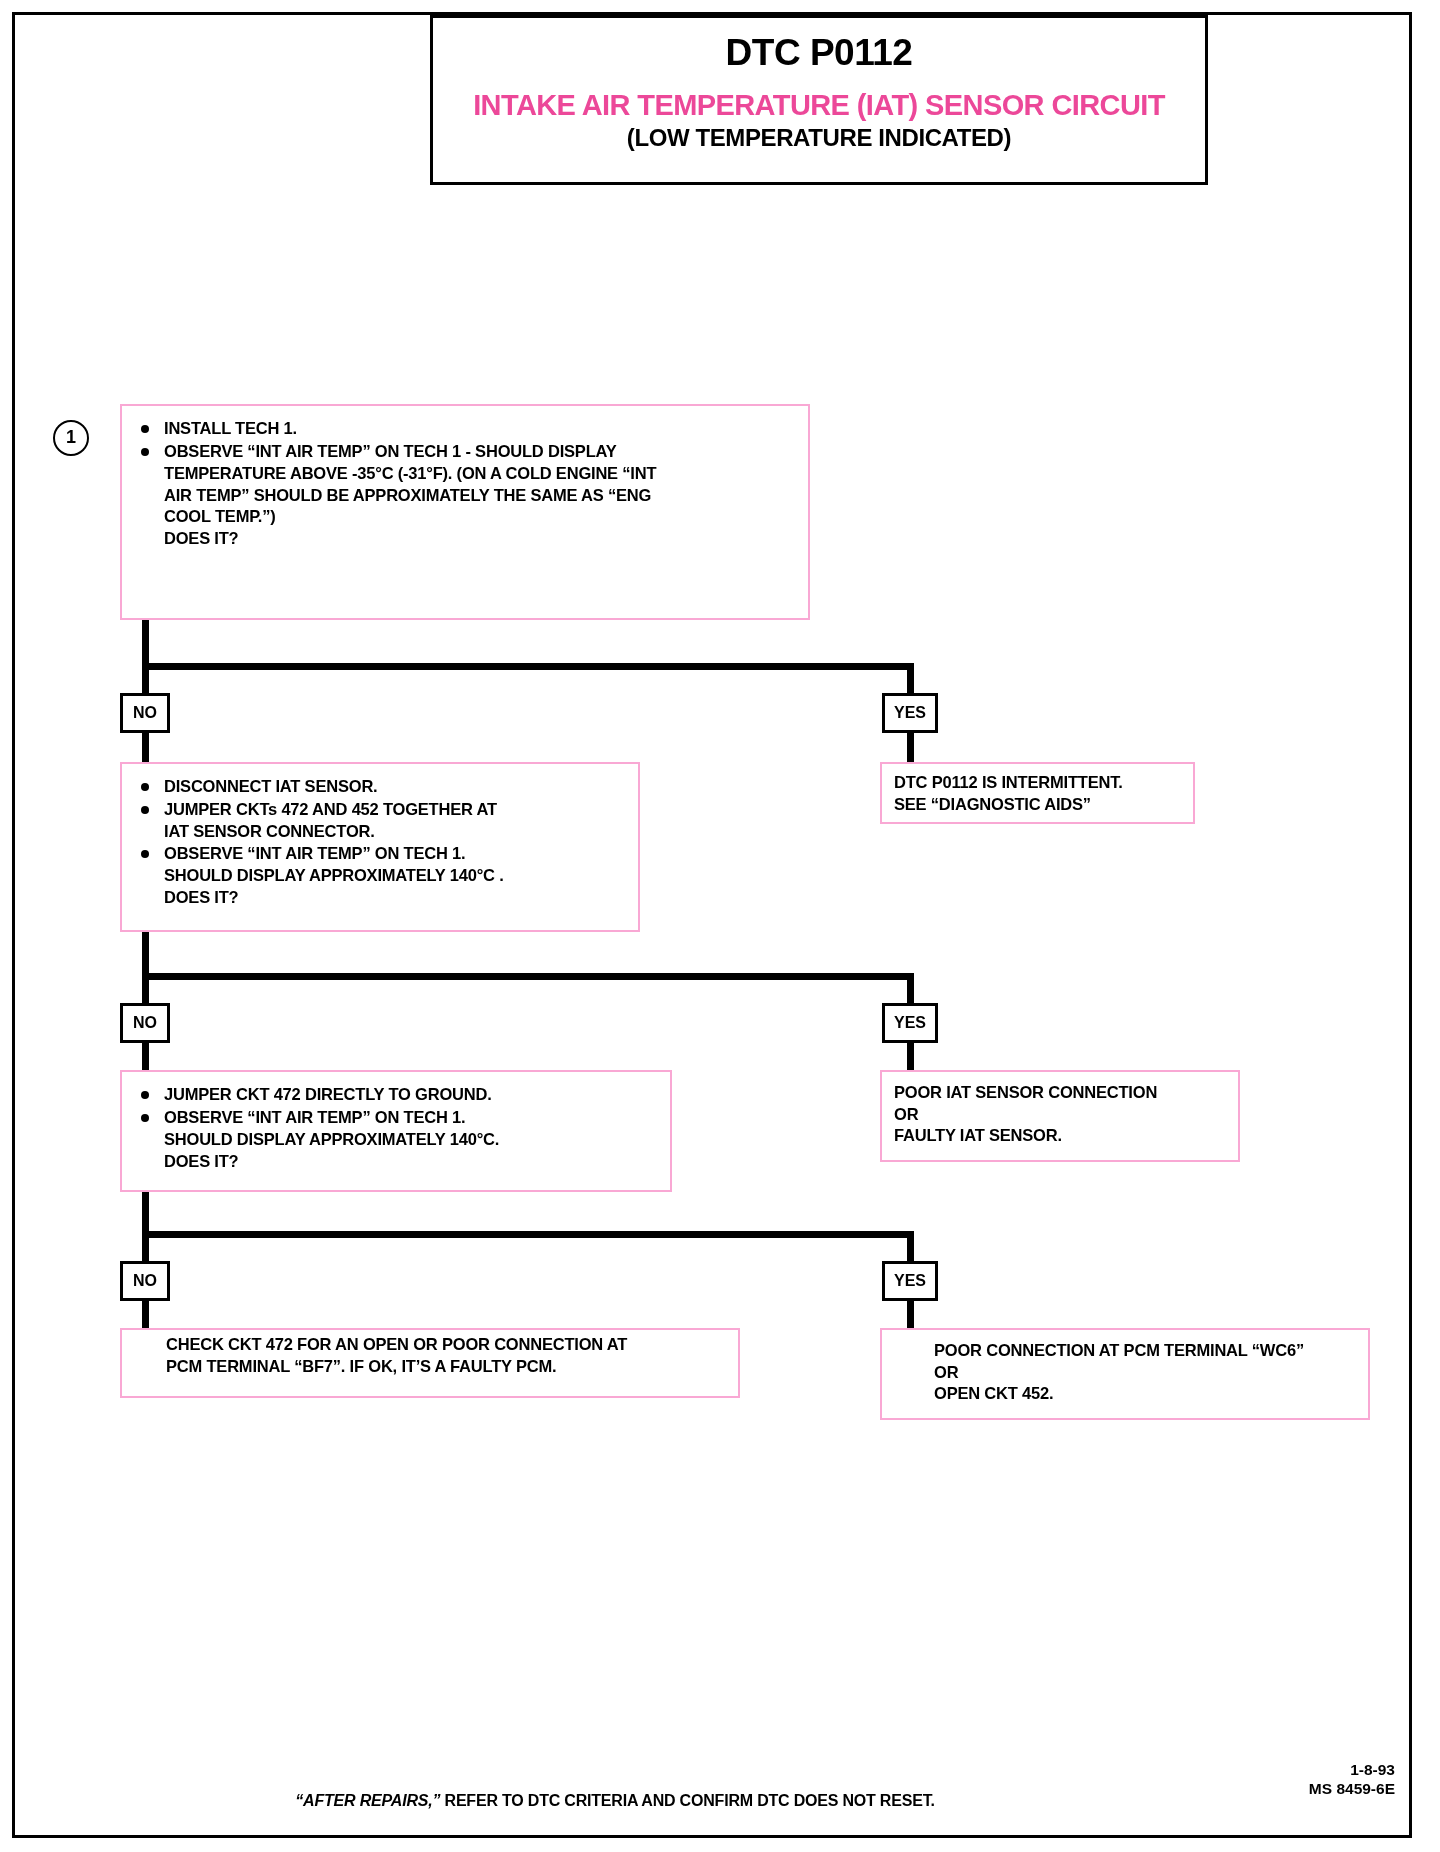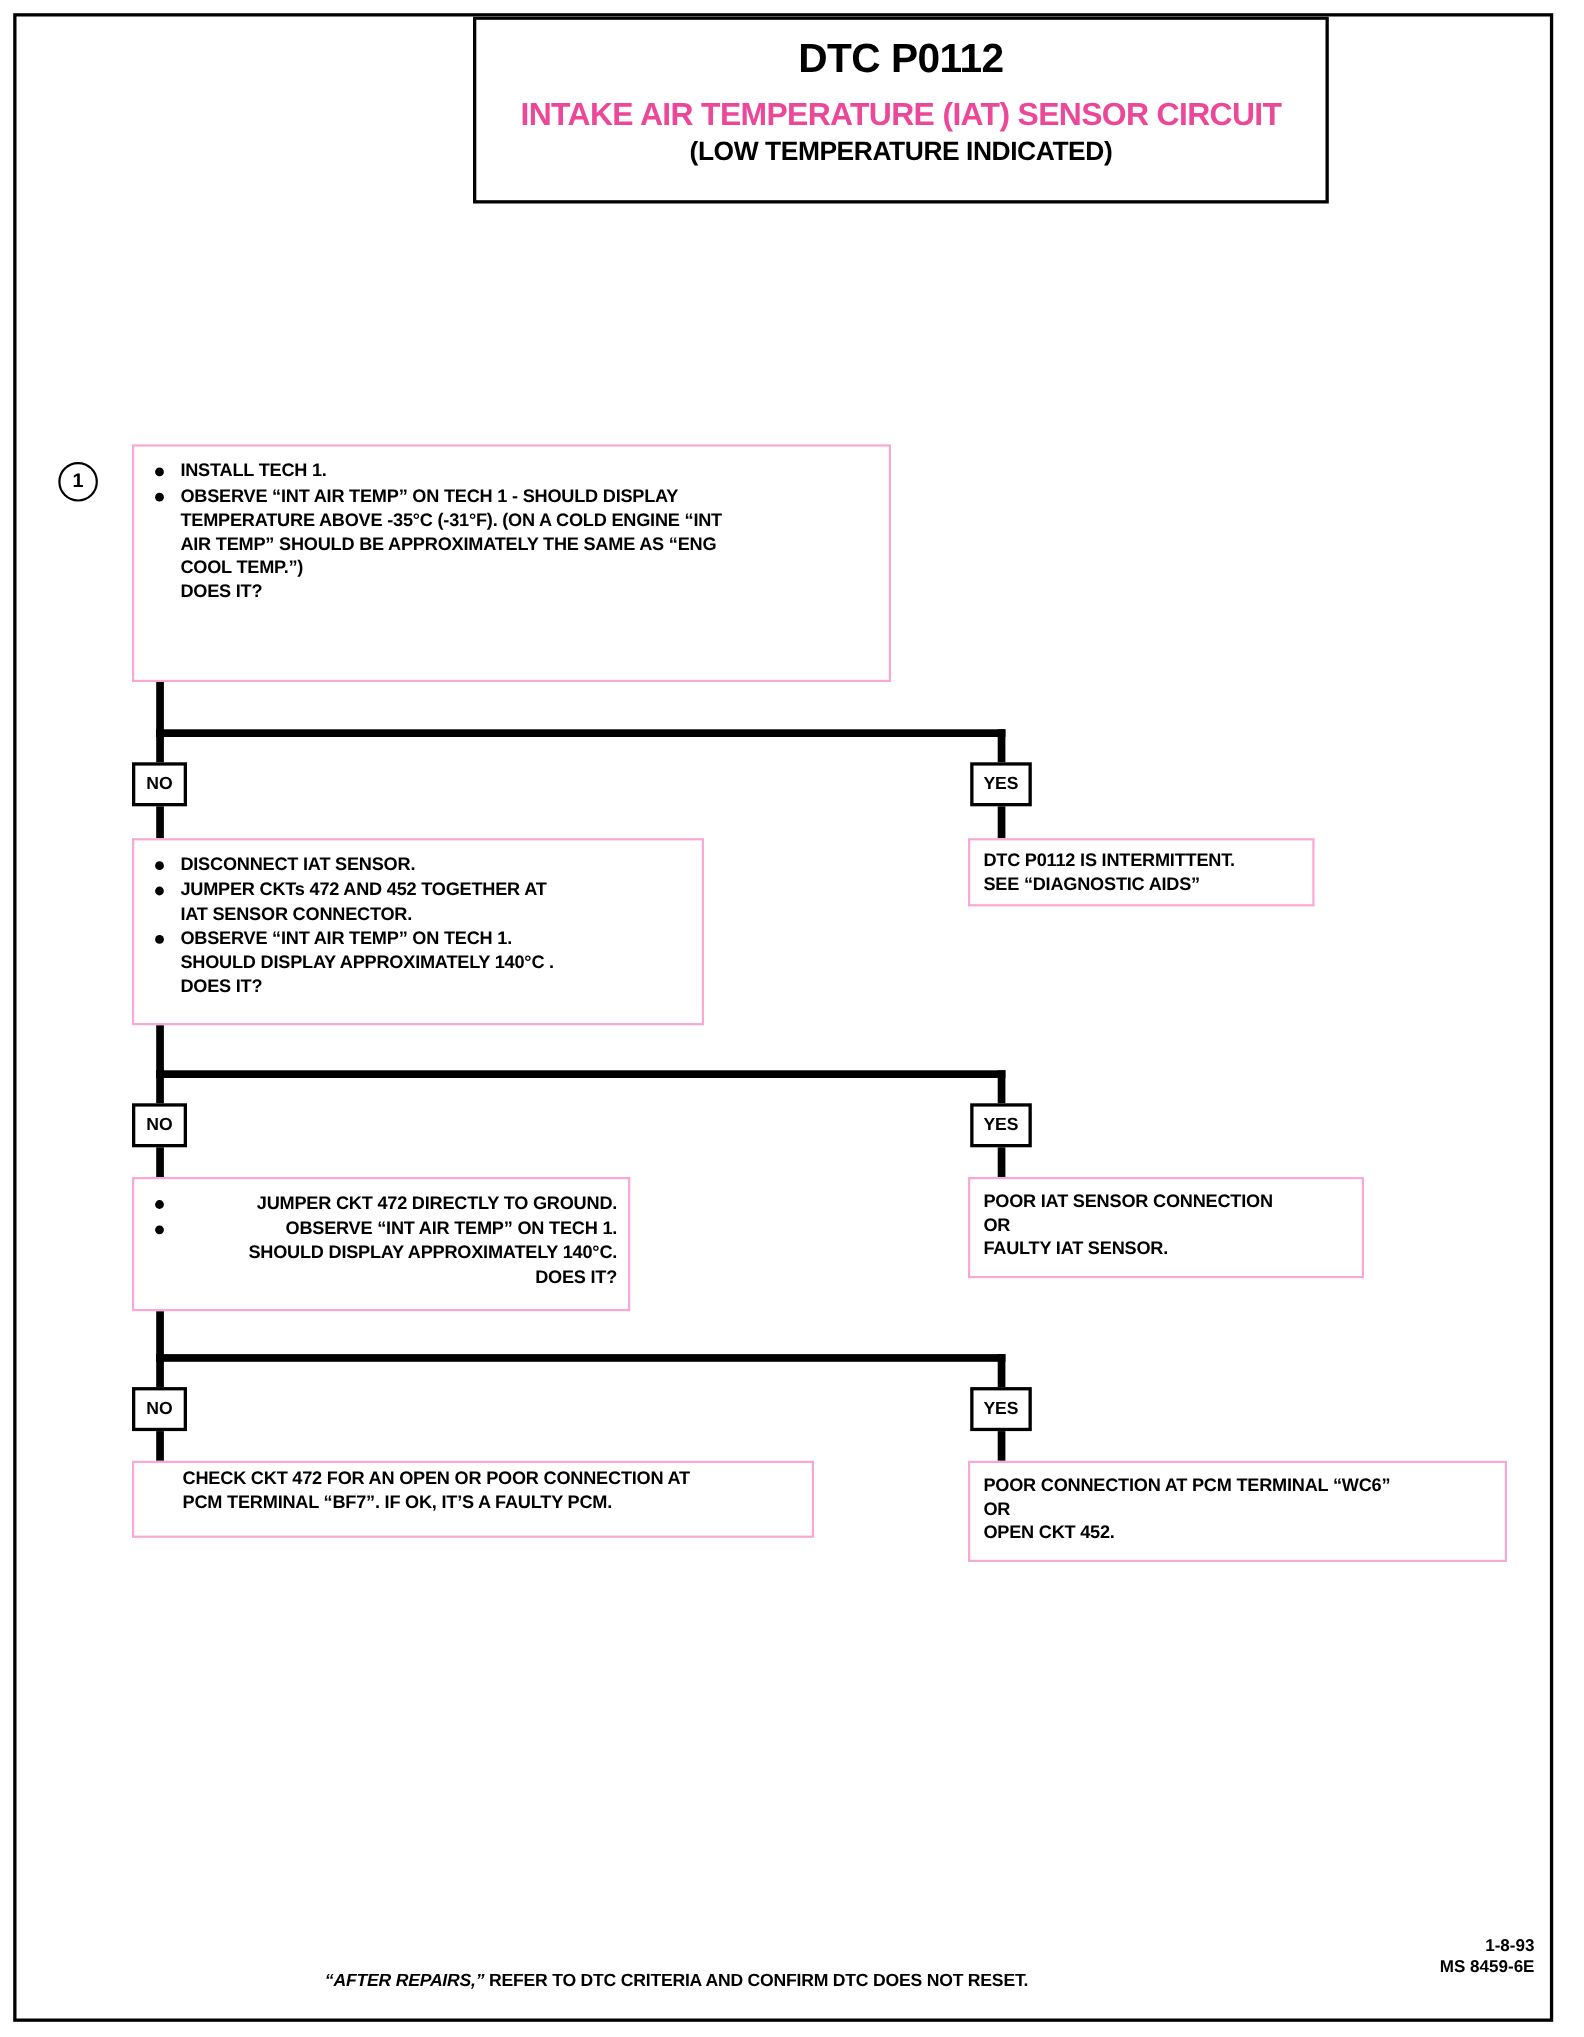--- a/index.html
+++ b/index.html
@@ -256,21 +256,21 @@
   <div class="vline" style="left:907px; top:1042px; height:30px;"></div>
 
   <div class="box" style="left:880px; top:1070px; width:360px; height:92px;">
     <div class="box-inner" style="padding:10px 10px 8px 12px;">
       <div class="plain-line">POOR IAT SENSOR CONNECTION</div>
       <div class="plain-line">OR</div>
       <div class="plain-line">FAULTY IAT SENSOR.</div>
     </div>
   </div>
 
-  <div class="box" style="left:120px; top:1070px; width:453px; height:122px;text-align:right;">
+  <div class="box" style="left:120px; top:1070px; width:552px; height:122px;">
     <div class="box-inner" style="padding:12px 10px 8px 12px;">
       <ul class="bullets">
         <li>JUMPER CKT 472 DIRECTLY TO GROUND.</li>
         <li>OBSERVE “INT AIR TEMP” ON TECH 1.</li>
       </ul>
       <div class="tail">SHOULD DISPLAY APPROXIMATELY 140°C.</div>
       <div class="tail">DOES IT?</div>
     </div>
   </div>
 
@@ -285,21 +285,21 @@
   <div class="vline" style="left:142px; top:1300px; height:30px;"></div>
   <div class="vline" style="left:907px; top:1300px; height:30px;"></div>
 
   <div class="box" style="left:120px; top:1328px; width:620px; height:70px;">
     <div class="box-inner" style="padding:4px 10px 8px 12px;margin-left:32px;">
       <div class="plain-line">CHECK CKT 472 FOR AN OPEN OR POOR CONNECTION AT</div>
       <div class="plain-line">PCM TERMINAL “BF7”.  IF OK, IT’S A FAULTY PCM.</div>
     </div>
   </div>
 
-  <div class="box" style="left:880px; top:1328px; width:490px; height:92px;">
+  <div class="box" style="left:880px; top:1328px; width:490px; height:92px;padding-left:40px;">
     <div class="box-inner" style="padding:10px 10px 8px 12px;">
       <div class="plain-line">POOR CONNECTION AT PCM TERMINAL “WC6”</div>
       <div class="plain-line">OR</div>
       <div class="plain-line">OPEN CKT 452.</div>
     </div>
   </div>
 
   <div class="footer-right">
     <div>1-8-93</div>
     <div>MS 8459-6E</div>

